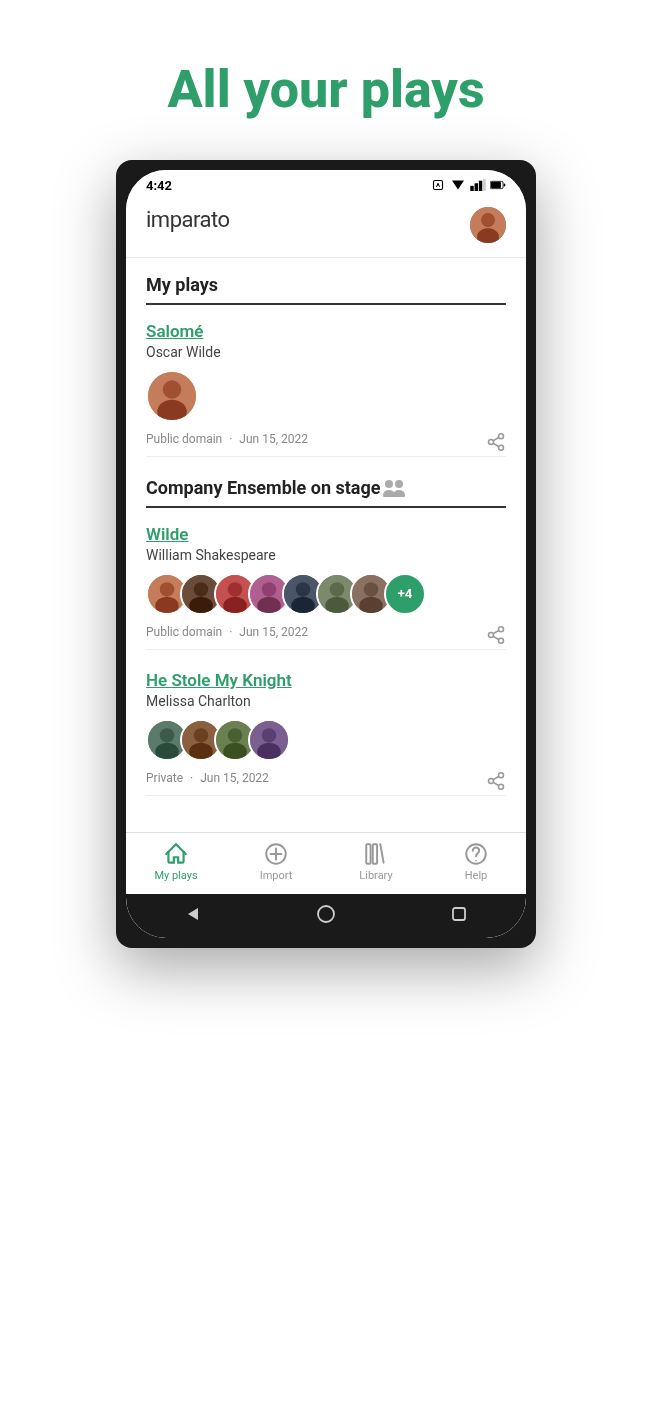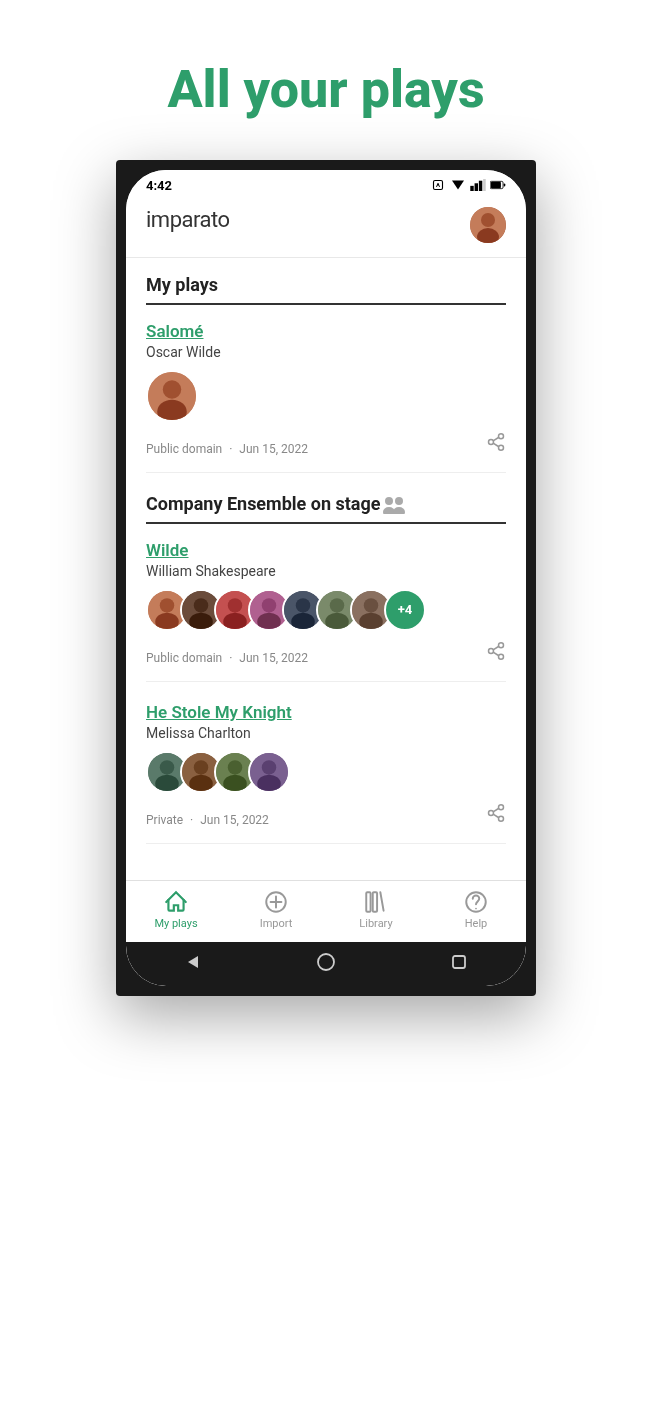--- a/index.html
+++ b/index.html
@@ -22,21 +22,21 @@
     .hero-text h1 {
       font-size: 52px;
       font-weight: 800;
       color: #2e9e6b;
       line-height: 1.15;
     }
 
     .phone-frame {
       width: 420px;
       background: #1a1a1a;
-      border-radius: 4px;
+      border-radius: 16px;
       padding: 10px;
       box-shadow: 0 20px 60px rgba(0,0,0,0.35);
       position: relative;
     }
 
     .phone-inner {
       background: #f5f5f5;
       border-radius: 40px;
       overflow: hidden;
       position: relative;
@@ -155,38 +155,37 @@
       display: flex;
       align-items: center;
       justify-content: center;
       font-size: 22px;
       background: #ddd;
     }
 
     .play-meta {
       display: flex;
       justify-content: space-between;
-      align-items: flex-end;
+      align-items: flex-start;
       font-size: 12px;
       color: #888;
-      padding-bottom: 16px;
       border-bottom: 1px solid #eee;
       margin-top: 6px;
     }
     .play-meta .dot { margin: 0 4px; }
 
     .share-icon {
       color: #999;
       font-size: 18px;
     }
 
     
     .group-header {
       display: flex;
-      align-items: flex-end;
+      align-items: flex-start;
       font-size: 18px;
       font-weight: 700;
       color: #222;
       padding-bottom: 8px;
       border-bottom: 2px solid #333;
       margin-bottom: 16px;
       margin-top: 12px;
     }
 
     

